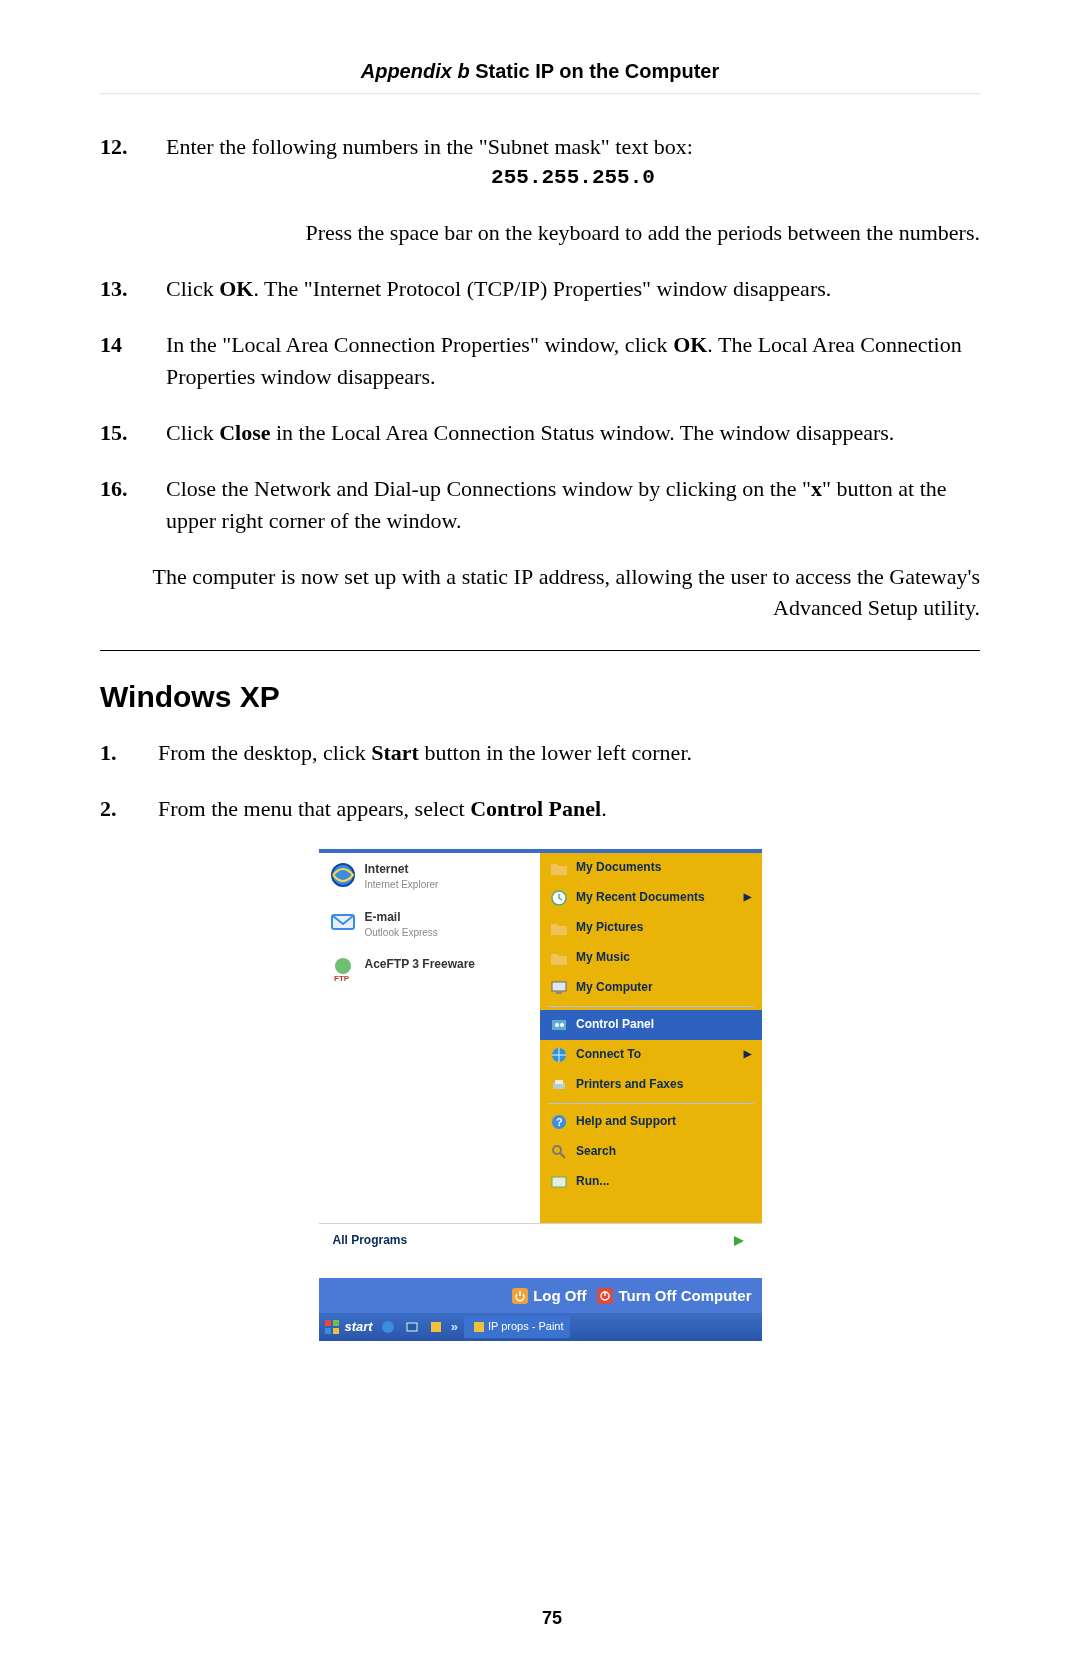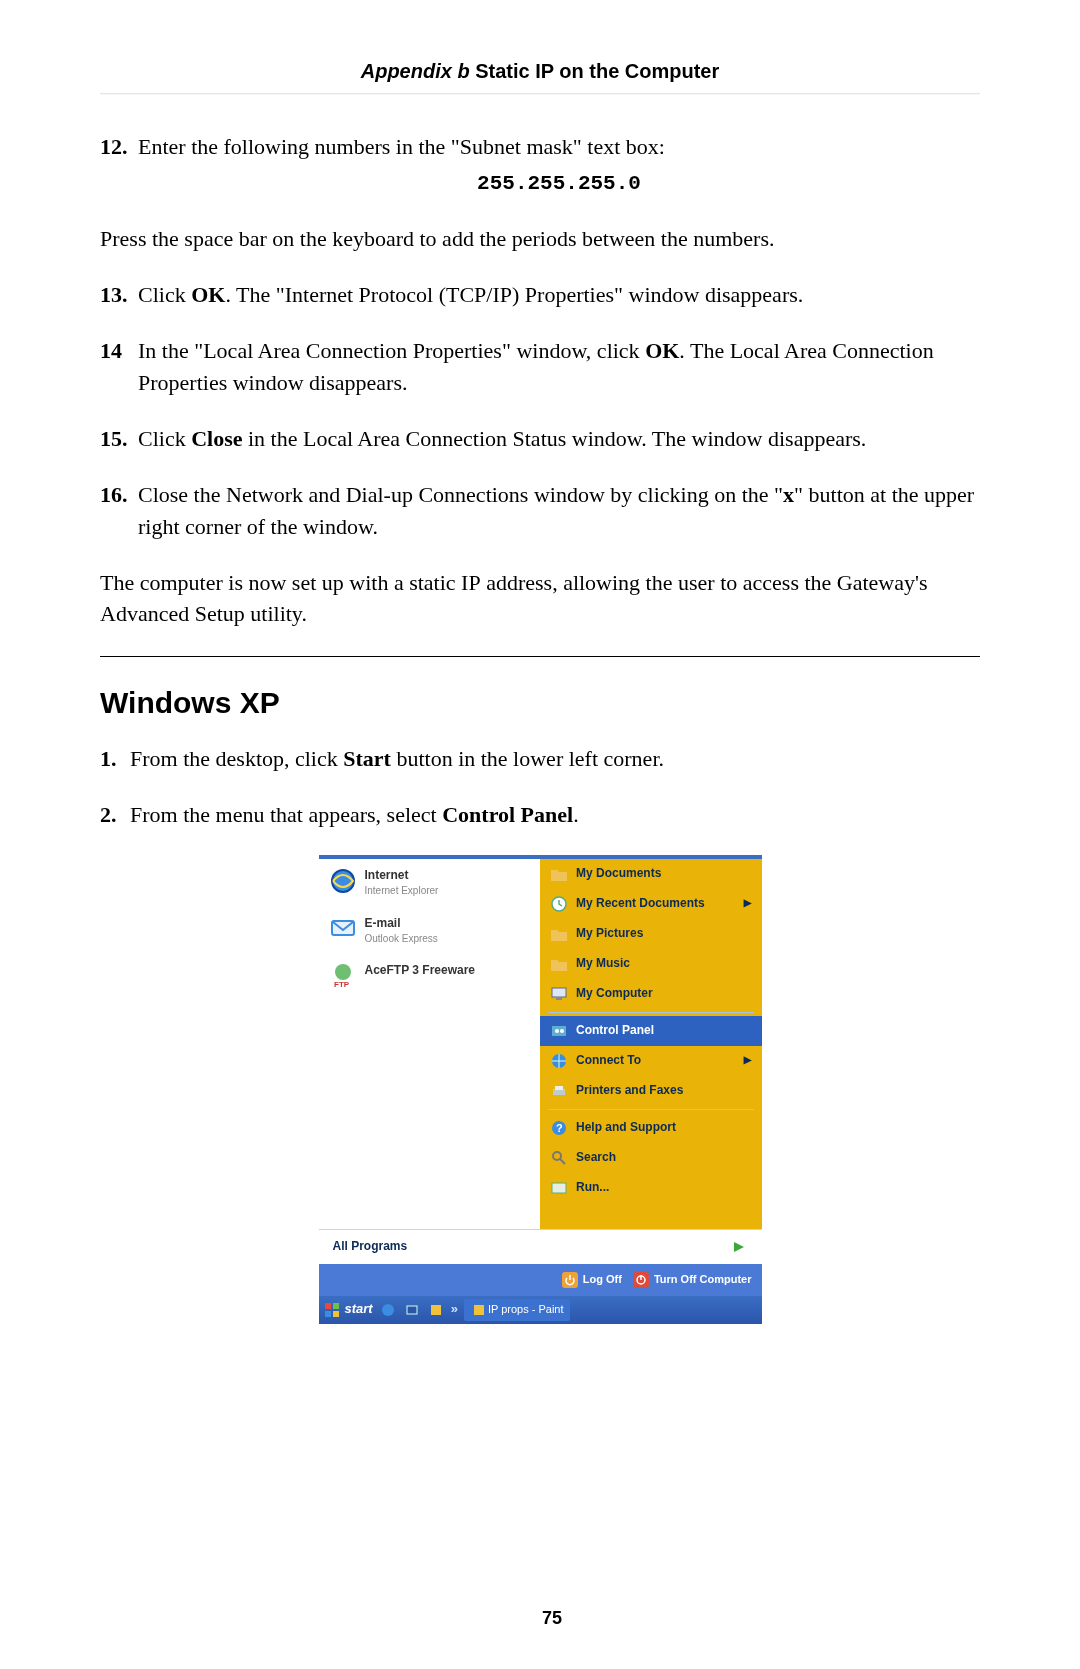--- a/index.html
+++ b/index.html
@@ -3,45 +3,45 @@
 <meta charset="utf-8">
 <style>
   * { box-sizing: border-box; margin: 0; padding: 0; }
   html, body { width: 1080px; height: 1669px; background: #fff; font-family: Georgia, 'Times New Roman', serif; color: #000; }
   .page { width: 1080px; height: 1669px; position: relative; padding: 60px 100px 56px 100px; }
   .header { text-align: center; font-family: Arial, Helvetica, sans-serif; font-size: 20px; margin-bottom: 10px; }
   .header .italic { font-style: italic; font-weight: bold; }
   .header .bold { font-weight: bold; }
   .hr-top { border: none; height: 2px; background: linear-gradient(to bottom, #ddd, #fff); margin-bottom: 36px; }
   .content { font-size: 22px; line-height: 1.45; }
-  .step { display: flex; margin-bottom: 24px; }
+  .step { display: flex; margin-bottom: 24px; gap: 28px; }
   .step .num { font-weight: bold; width: 38px; flex: 0 0 38px; }
   .step .txt { flex: 1; }
   .mono { font-family: 'Courier New', monospace; font-weight: bold; font-size: 21px; }
   .center { text-align: center; }
   .smcaps { font-variant: small-caps; }
   .b { font-weight: bold; }
-  .para { margin-bottom: 24px; }
+  .para { margin-bottom: 24px; text-align: right; }
   .hr-thin { border: none; border-top: 1px solid #000; margin: 26px 0 24px 0; }
   .h2 { font-family: Arial, Helvetica, sans-serif; font-weight: bold; font-size: 30px; margin-bottom: 18px; }
   .ol2 .step .num { width: 30px; flex: 0 0 30px; }
   .screenshot-wrap { display: flex; justify-content: center; margin-top: 6px; }
   .screenshot { width: 443px; border-top: 4px solid #3a6ec4; font-family: Tahoma, Arial, sans-serif; font-size: 12px; color: #fff; }
   .sm-cols { display: flex; height: 370px; }
   .sm-left { width: 50%; background: #fff; color: #333; padding: 8px 10px; font-weight: bold; }
   .sm-left .sub { font-weight: normal; color: #888; font-size: 10px; }
   .sm-left .item { display: flex; align-items: flex-start; gap: 8px; margin-bottom: 16px; }
   .sm-left .big-icon { width: 28px; height: 28px; display: flex; align-items: flex-start; justify-content: center; }
   .sm-right { width: 50%; background: #eab308; color: #0b2a55; font-weight: bold; }
   .sm-right .item { display: flex; align-items: center; gap: 8px; padding: 6px 10px; }
   .sm-right .item.sel { background: #2d62c1; color: #fff; }
   .sm-right .sep { border-top: 1px solid #a9c4ea; margin: 3px 8px; }
   .sm-right .arrow { margin-left: auto; font-size: 10px; }
   .sm-all { background: #fff; color: #0b2a55; display: flex; align-items: center; justify-content: space-between; gap: 8px; padding: 8px 14px; font-weight: bold; border-top: 1px solid #d3d3d3; }
-  .sm-logoff { background: #4a7ad5; display: flex; align-items: center; justify-content: flex-end; gap: 10px; padding: 7px 10px; font-weight: bold; font-size: 11px; }
+  .sm-logoff { background: #4a7ad5; display: flex; align-items: center; justify-content: flex-end; gap: 10px; padding: 7px 10px; font-weight: bold; font-size: 15px; margin-top: 20px; }
   .sm-logoff .btn { display: flex; align-items: center; gap: 4px; }
   .taskbar { background: linear-gradient(#3a6ec4, #2a55aa); display: flex; align-items: center; height: 28px; padding: 0 4px; gap: 6px; font-weight: bold; font-size: 13px; font-style: italic; }
   .taskbar .start { display: flex; align-items: center; gap: 4px; }
   .taskbar .task { background: #3c72cf; font-style: normal; font-size: 11px; font-weight: normal; padding: 2px 6px; display: flex; align-items: center; border-radius: 2px; }
   .taskbar .chev { color: #cfe1ff; font-style: normal; }
   .ic { width: 18px; height: 18px; display: inline-flex; align-items: center; justify-content: center; font-style: normal; }
   .page-num { position: absolute; bottom: 40px; left: 0; right: 0; text-align: center; font-family: Arial, sans-serif; font-weight: bold; font-size: 18px; margin-left: 24px; }
   svg { display: block; }
 </style>
 </head>
@@ -52,21 +52,21 @@
     <span class="italic">Appendix b</span><span class="bold"> Static IP on the Computer</span>
   </div>
   <hr class="hr-top">
 
   <div class="content">
 
     <div class="step">
       <div class="num">12.</div>
       <div class="txt">
         <span>Enter the following numbers in the "Subnet mask" text box:</span>
-        <div class="center mono" style="margin-top:6px;">255.255.255.0</div>
+        <div class="center mono" style="">255.255.255.0</div>
       </div>
     </div>
 
     <p class="para">Press the space bar on the keyboard to add the periods between the numbers.</p>
 
     <div class="step">
       <div class="num">13.</div>
       <div class="txt">
         <span>Click </span><span class="b">OK</span><span>. The "Internet Protocol (</span><span class="smcaps">TCP/IP</span><span>) Properties" window disappears.</span>
       </div>

